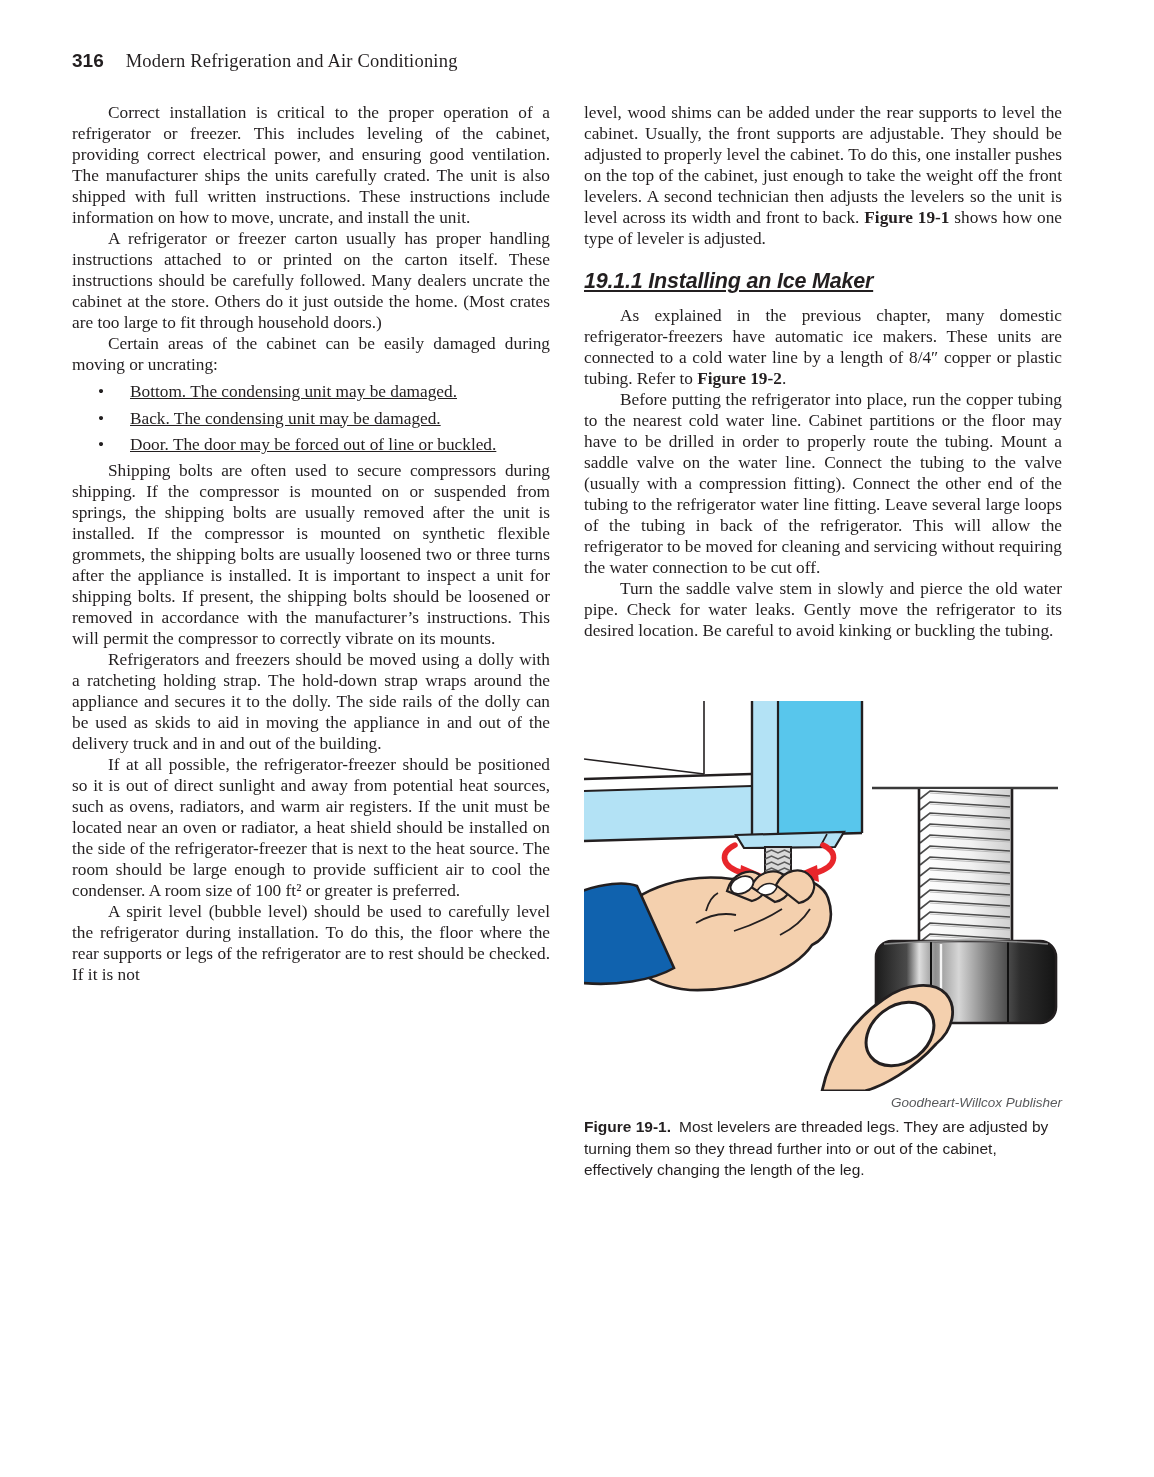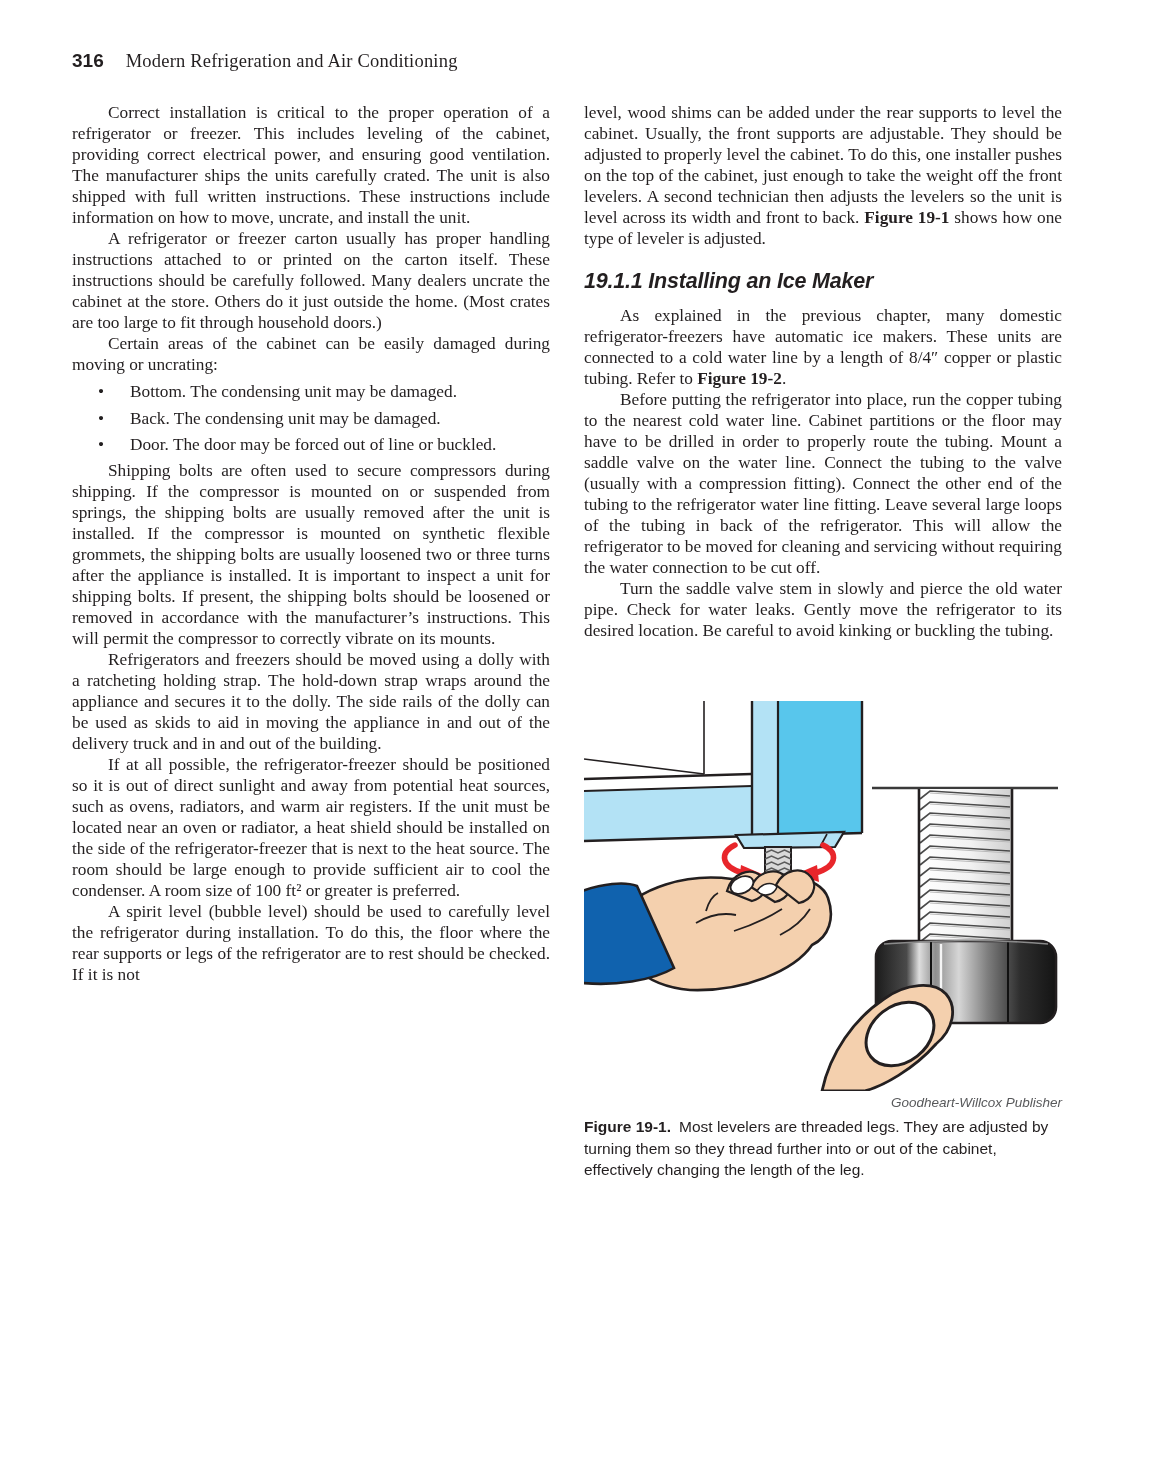--- a/index.html
+++ b/index.html
@@ -26,26 +26,26 @@
   .columns{display:flex;gap:34px;}
   .col{width:478px;}
   h1{
     font-family:"Liberation Sans",sans-serif;font-weight:bold;
     font-size:29px;line-height:1.17;letter-spacing:-.2px;
     margin-top:24px;margin-bottom:15px;
   }
   h2{
     font-family:"Liberation Sans",sans-serif;font-weight:bold;font-style:italic;
     font-size:21.5px;letter-spacing:-.2px;
-    margin-top:20px;margin-bottom:11px;
+    margin-top:20px;margin-bottom:11px;text-decoration:underline;
   }
   p{font-size:17.3px;line-height:21px;text-align:justify;}
   p.indent{text-indent:36px;}
   p b{font-family:inherit;}
-  ul.damage-list{list-style:none;margin:5px 0 1px 0;}
+  ul.damage-list{list-style:none;margin:5px 0 1px 0;text-decoration:underline;}
   ul.damage-list li{
     position:relative;font-size:17.3px;line-height:23.6px;text-align:justify;
     padding-left:58px;margin:3px 0;
   }
   ul.damage-list li::before{
     content:"\2022";position:absolute;left:26px;top:0;font-size:17.3px;
   }
   figure{margin-top:44px;}
   .illustration{width:478px;height:406px;}
   .illustration svg{display:block;}

